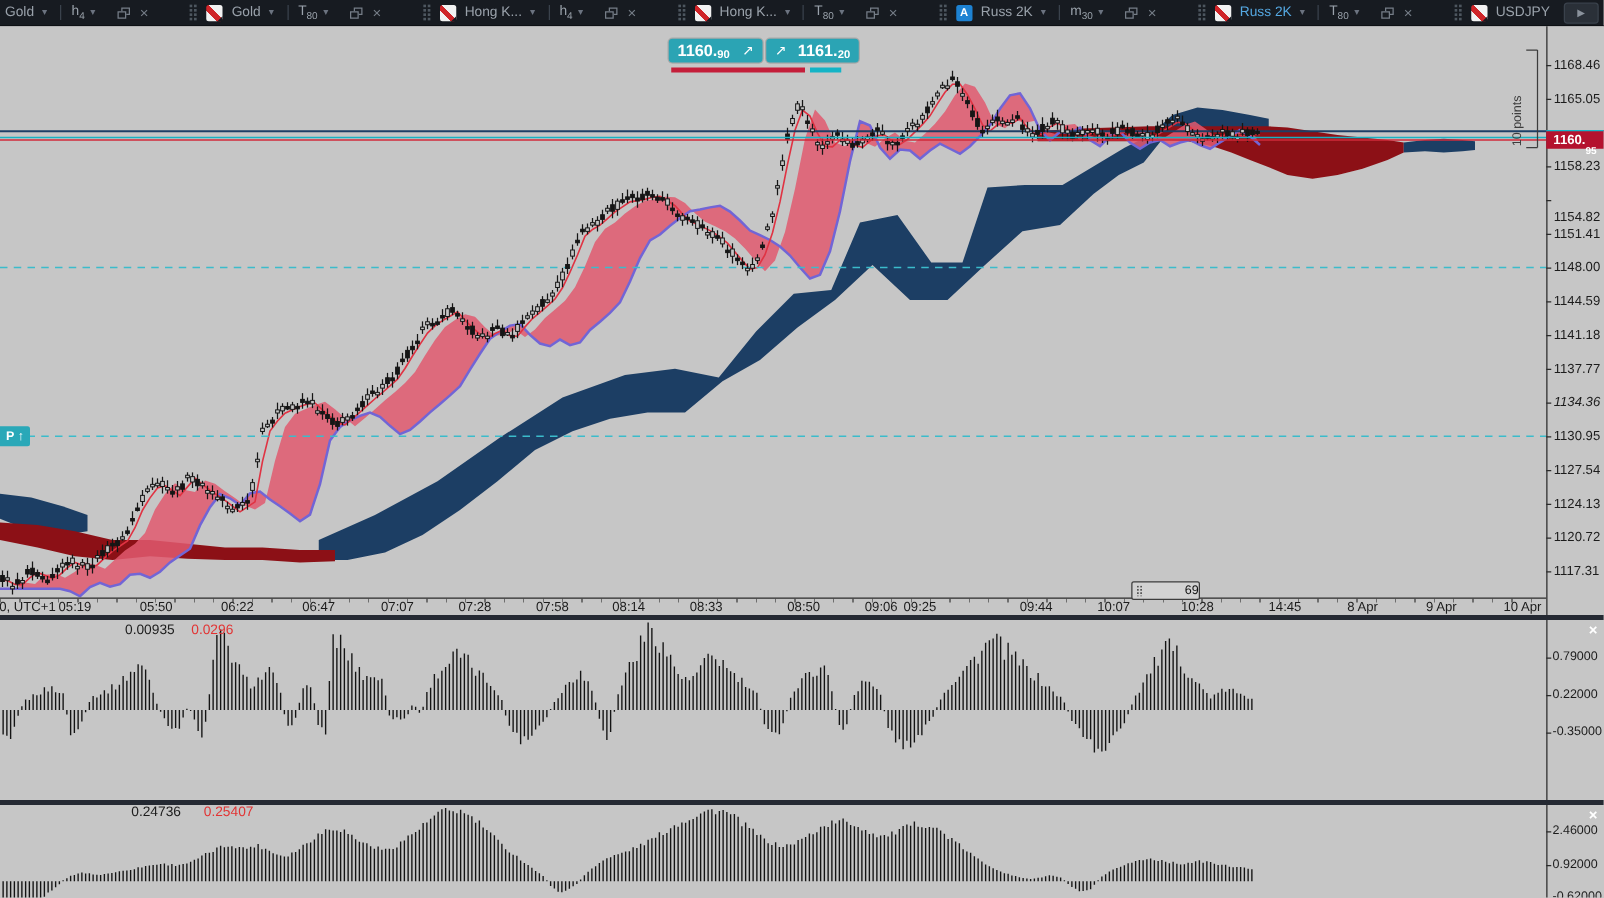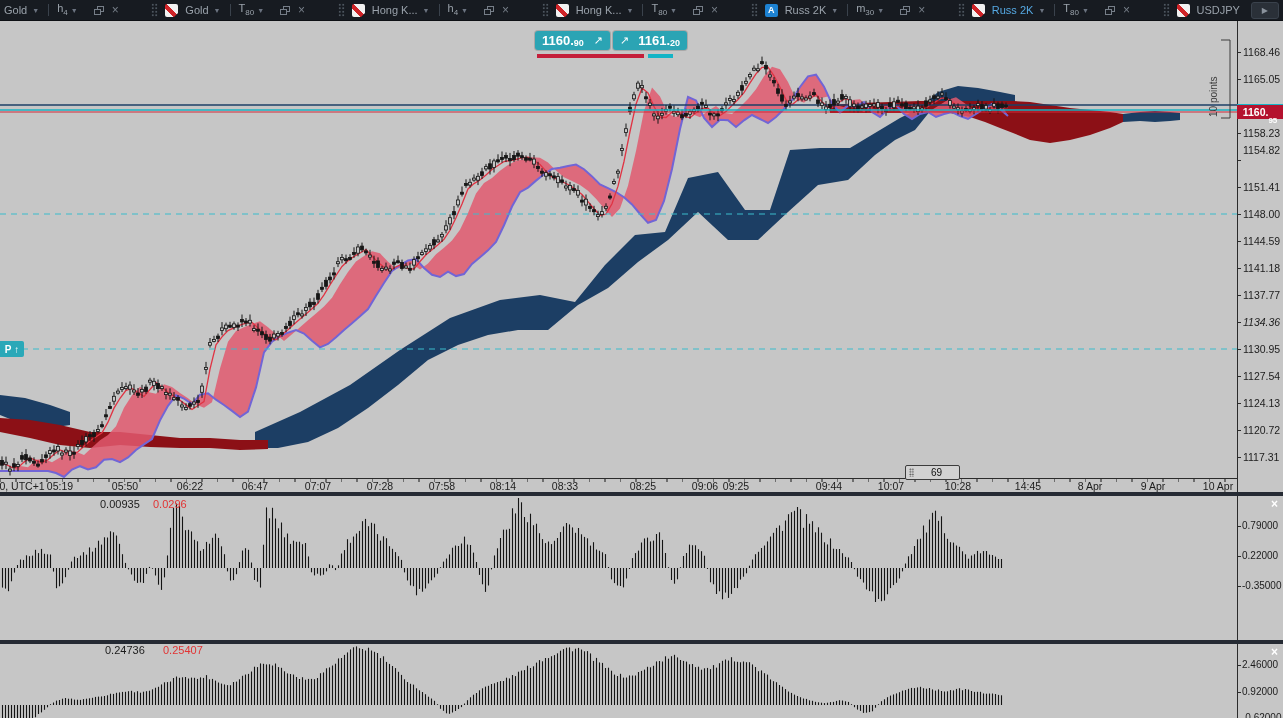--- a/index.html
+++ b/index.html
@@ -44,21 +44,21 @@
   .tbtn.buy .arr{margin-right:9px;}
   .spread-red{position:absolute;left:537px;top:33px;width:107px;height:4px;background:#c41e3a;z-index:6;}
   .spread-teal{position:absolute;left:648px;top:33px;width:25px;height:4px;background:#14b4c6;z-index:6;}
   .pbadge{position:absolute;left:0;top:320px;height:16px;min-width:20px;background:#2aa8b8;color:#fff;
     font-size:10px;font-weight:bold;display:flex;align-items:center;justify-content:center;
     border-radius:0 2px 2px 0;z-index:6;padding:0 2px;}
   .countdown{position:absolute;left:905px;top:444px;width:53px;height:13px;background:#d2d2d2;
     border:1px solid #3c3c3c;border-radius:2px;display:flex;align-items:center;z-index:7;}
   .countdown .cgrip{width:5px;height:9px;margin-left:3px;
     background-image:radial-gradient(circle,#555 0.7px,transparent 1px);background-size:2.6px 2.6px;}
-  .countdown .cval{flex:1;text-align:center;font-size:10px;color:#111;}
+  .countdown .cval{flex:1;text-align:right;font-size:10px;color:#111;}
   .paxis{position:absolute;left:1237px;top:0;width:46px;height:457px;z-index:4;}
   .plabel{position:absolute;left:6px;font-size:10.5px;color:#1c1c1c;}
   .ptick{position:absolute;left:0;width:4px;height:1px;background:#2b2b2b;}
   .price-tag{position:absolute;left:1237px;top:83px;width:46px;height:15px;background:#b4122e;
     color:#fff;font-weight:bold;display:flex;align-items:center;justify-content:center;z-index:8;
     border-top:1px solid #14b4c6;box-sizing:border-box;}
   .price-tag .big{font-size:10.5px;}
   .price-tag .small{font-size:8px;margin-top:16px;}
   .time-axis{position:absolute;left:0;top:457px;width:1237px;height:14px;border-top:1px solid #2b2b2b;
     background-image:repeating-linear-gradient(90deg,#6e6e6e 0 1px,transparent 1px 15.5px);
@@ -700,21 +700,21 @@
   </div>
 
   <div class="paxis" id="paxis">
       <div class="ptick" style="top: 31px;"></div>
       <div class="plabel" style="top: 25px;">1168.46</div>
       <div class="ptick" style="top: 58px;"></div>
       <div class="plabel" style="top: 52px;">1165.05</div>
       <div class="ptick" style="top: 112px;"></div>
       <div class="plabel" style="top: 106px;">1158.23</div>
       <div class="ptick" style="top: 139px;"></div>
-      <div class="plabel" style="top: 123px;">1154.82</div>
+      <div class="plabel" style="top: 147px;">1154.82</div>
       <div class="ptick" style="top: 166px;"></div>
       <div class="plabel" style="top: 160px;">1151.41</div>
       <div class="ptick" style="top: 193px;"></div>
       <div class="plabel" style="top: 187px;">1148.00</div>
       <div class="ptick" style="top: 220px;"></div>
       <div class="plabel" style="top: 214px;">1144.59</div>
       <div class="ptick" style="top: 247px;"></div>
       <div class="plabel" style="top: 241px;">1141.18</div>
       <div class="ptick" style="top: 274px;"></div>
       <div class="plabel" style="top: 268px;">1137.77</div>
@@ -739,21 +739,21 @@
       <div class="tlabel" style="left: 22px;">0, UTC+1</div>
       <div class="tlabel" style="left: 60px;">05:19</div>
       <div class="tlabel" style="left: 125px;">05:50</div>
       <div class="tlabel" style="left: 190px;">06:22</div>
       <div class="tlabel" style="left: 255px;">06:47</div>
       <div class="tlabel" style="left: 318px;">07:07</div>
       <div class="tlabel" style="left: 380px;">07:28</div>
       <div class="tlabel" style="left: 442px;">07:58</div>
       <div class="tlabel" style="left: 503px;">08:14</div>
       <div class="tlabel" style="left: 565px;">08:33</div>
-      <div class="tlabel" style="left: 643px;">08:25</div>
+      <div class="tlabel" style="left: 643px;">08:50</div>
       <div class="tlabel" style="left: 705px;">09:06</div>
       <div class="tlabel" style="left: 730px; padding-left: 12px;">09:25</div>
       <div class="tlabel" style="left: 829px;">09:44</div>
       <div class="tlabel" style="left: 891px;">10:07</div>
       <div class="tlabel" style="left: 958px;">10:28</div>
       <div class="tlabel" style="left: 1028px;">14:45</div>
       <div class="tlabel" style="left: 1090px;">8 Apr</div>
       <div class="tlabel" style="left: 1153px;">9 Apr</div>
       <div class="tlabel" style="left: 1218px;">10 Apr</div>
     </div>

